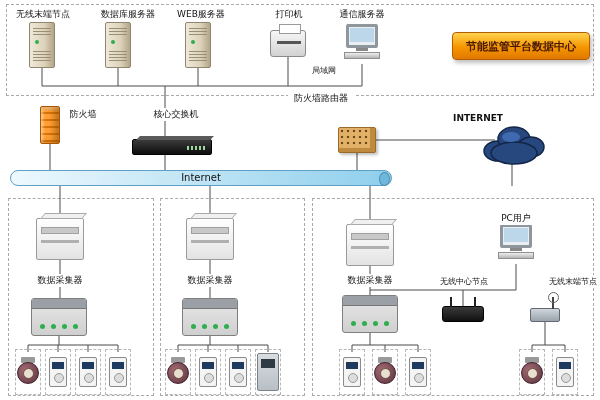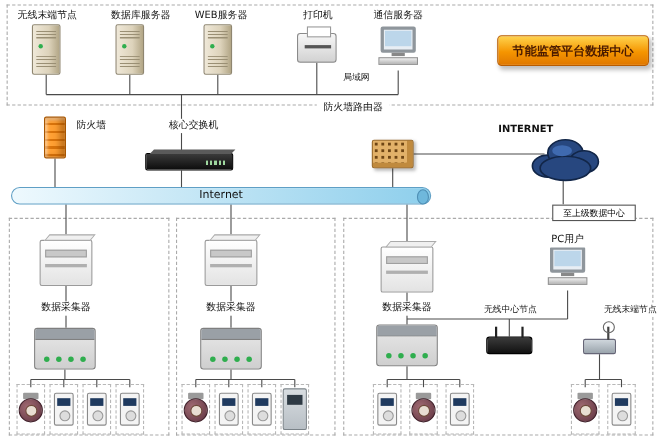--- a/index.html
+++ b/index.html
@@ -173,21 +173,20 @@
 
   <svg class="icon" style="left:478px;top:120px" width="72" height="48">
     <g fill="#27477f" stroke="#122648" stroke-width="1.5">
       <ellipse cx="20" cy="31" rx="14" ry="10"></ellipse>
       <ellipse cx="36" cy="19" rx="16" ry="12"></ellipse>
       <ellipse cx="53" cy="27" rx="13" ry="10"></ellipse>
       <ellipse cx="36" cy="33" rx="23" ry="11"></ellipse>
     </g>
     <ellipse cx="33" cy="17" rx="9" ry="5" fill="#3f6ab0"></ellipse>
   </svg>
-  <div class="upperbox">至上级数据中心</div>
 
   <div class="netbar">
     <div class="txt">Internet</div>
   </div>
 
   <div class="icon bpc" style="left:36px;top:218px">
       <div class="top"></div>
     </div>
   <div class="icon bpc" style="left:186px;top:218px">
       <div class="top"></div>

